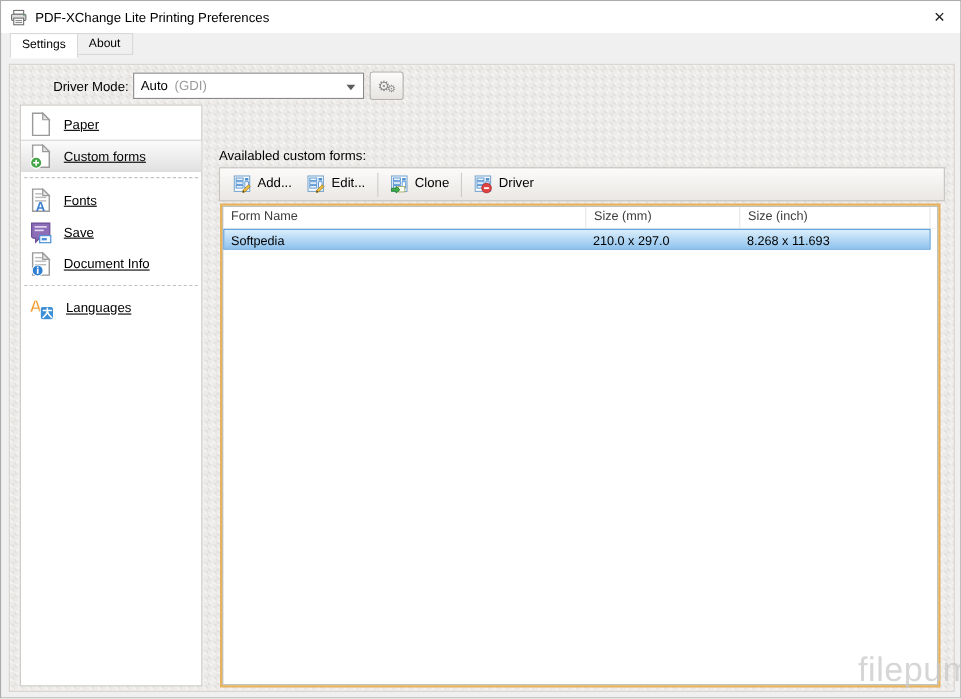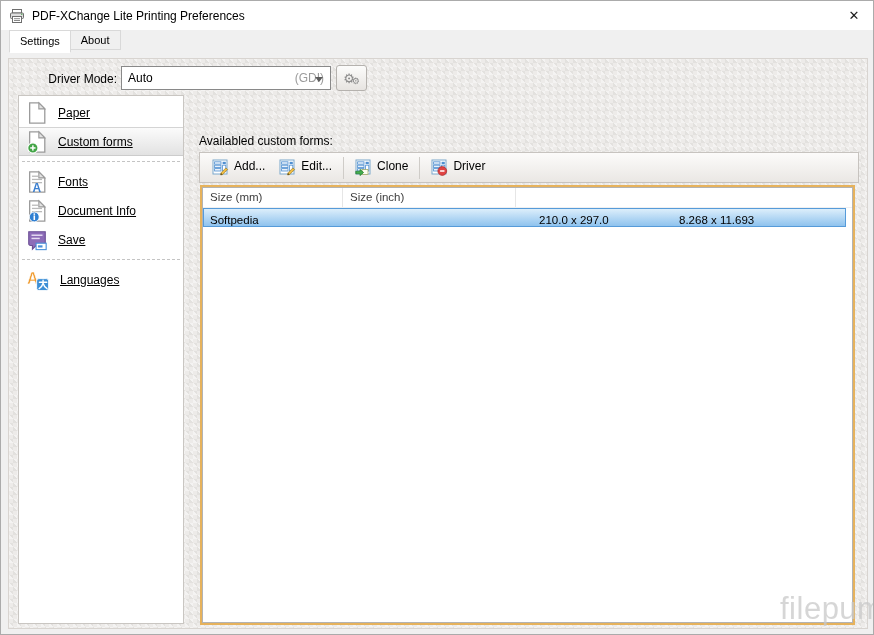--- a/index.html
+++ b/index.html
@@ -39,21 +39,21 @@
     background-image:
       linear-gradient(45deg, rgba(255,255,255,.4) 25%, transparent 25%, transparent 75%, rgba(255,255,255,.4) 75%),
       linear-gradient(45deg, rgba(160,155,150,.13) 25%, transparent 25%, transparent 75%, rgba(160,155,150,.13) 75%);
     background-size:8px 8px; background-position:0 0, 4px 4px;
   }
   
   .driver-label { position:absolute; left:0; top:13px; width:108px; text-align:right; }
   .combo {
     position:absolute; left:112px; top:7px; width:210px; height:24px;
     background:#fff; border:1px solid #898989; display:flex; align-items:center;
-    padding:0 6px; gap:6px;justify-content:space-between;
+    padding:0 6px; gap:6px;
   }
   .combo .suffix { color:#9b9b9b; }
   .combo .arrow {
     position:absolute; right:7px; top:10px; width:0; height:0;
     border-left:4px solid transparent; border-right:4px solid transparent;
     border-top:5px solid #5c5c5c;
   }
   .gear-btn {
     position:absolute; left:327px; top:6px; width:31px; height:26px;
     border:1px solid #b5b2ae; border-radius:3px;
@@ -191,43 +191,43 @@
             <rect x="6.5" y="9.5" width="11" height="1.4" fill="#b9b9b9"></rect>
             <rect x="6.5" y="13" width="11" height="1.4" fill="#b9b9b9"></rect>
             <text x="7" y="24" font-family="Liberation Sans, sans-serif" font-size="13" font-weight="bold" fill="#3b7fd0">A</text>
           </svg>
         </span>
         <span>Fonts</span>
       </div>
       <div class="side-item">
         <span class="icon">
           <svg width="22" height="24" viewBox="0 0 24 26">
+            <path d="M3 4 h18 v13 a2 2 0 0 1 -2 2 h-8 l-4 4 v-4 h-2 a2 2 0 0 1 -2 -2 Z" fill="#8d6cb8" stroke="#6a4d94" stroke-width="1.2"></path>
+            <rect x="6" y="7" width="12" height="1.6" fill="#e6dcf2"></rect>
+            <rect x="6" y="10.5" width="9" height="1.6" fill="#e6dcf2"></rect>
+            <rect x="11" y="16.5" width="11" height="7" fill="#fff" stroke="#4a90d9" stroke-width="1.2"></rect>
+            <rect x="13" y="18.8" width="5" height="2.4" fill="#4a90d9"></rect>
+          </svg>
+        </span>
+        <span>Save</span>
+      </div>
+      <div class="side-item">
+        <span class="icon">
+          <svg width="22" height="24" viewBox="0 0 24 26">
             <path d="M4 2 h10 l6.5 6.5 V24 H4 Z" fill="#fff" stroke="#9a9a9a" stroke-width="1.4"></path>
             <path d="M14 2 l6.5 6.5 H14 Z" fill="#e4e4e4" stroke="#9a9a9a" stroke-width="1.2"></path>
             <rect x="6.5" y="6" width="7" height="1.4" fill="#b9b9b9"></rect>
             <rect x="6.5" y="9.5" width="11" height="1.4" fill="#b9b9b9"></rect>
             <rect x="6.5" y="13" width="11" height="1.4" fill="#b9b9b9"></rect>
             <circle cx="9" cy="19.5" r="5.4" fill="#2f7fd2" stroke="#fff" stroke-width="1"></circle>
             <rect x="8.2" y="17.8" width="1.7" height="5" fill="#fff"></rect>
             <rect x="8.2" y="15.6" width="1.7" height="1.6" fill="#fff"></rect>
           </svg>
         </span>
         <span>Document Info</span>
-      </div>
-      <div class="side-item">
-        <span class="icon">
-          <svg width="22" height="24" viewBox="0 0 24 26">
-            <path d="M3 4 h18 v13 a2 2 0 0 1 -2 2 h-8 l-4 4 v-4 h-2 a2 2 0 0 1 -2 -2 Z" fill="#8d6cb8" stroke="#6a4d94" stroke-width="1.2"></path>
-            <rect x="6" y="7" width="12" height="1.6" fill="#e6dcf2"></rect>
-            <rect x="6" y="10.5" width="9" height="1.6" fill="#e6dcf2"></rect>
-            <rect x="11" y="16.5" width="11" height="7" fill="#fff" stroke="#4a90d9" stroke-width="1.2"></rect>
-            <rect x="13" y="18.8" width="5" height="2.4" fill="#4a90d9"></rect>
-          </svg>
-        </span>
-        <span>Save</span>
       </div>
       <div class="side-sep"></div>
       <div class="side-item">
         <span class="icon">
           <svg width="24" height="24" viewBox="0 0 26 26">
             <text x="1" y="17" font-family="Liberation Sans, sans-serif" font-size="17" font-weight="bold" fill="#f09b2e" stroke="#fff" stroke-width="0.6">A</text>
             <rect x="11.5" y="11.5" width="13" height="13" rx="2.5" fill="#3d8fd6" stroke="#fff" stroke-width="1"></rect>
             <path d="M14.5 15.5 h8 M18.5 13.3 v2.2 M18.5 16.5 c-.7 2.6-2.3 4.6-4.3 5.9 M18.5 16.5 c.7 2.6 2.3 4.6 4.3 5.9" fill="none" stroke="#fff" stroke-width="1.5" stroke-linecap="round"></path>
           </svg>
         </span>
@@ -298,20 +298,21 @@
             <circle cx="11.3" cy="12" r="4.4" fill="#e04343" stroke="#a82626" stroke-width=".7"></circle>
             <rect x="8.9" y="11.3" width="4.8" height="1.5" rx=".7" fill="#fff"></rect>
           </svg>
         </span>
         <span>Driver</span>
       </div>
     </div>
 
     <div class="table">
       <div class="t-header">
+        <div class="t-hcell c1">Form Name</div>
         <div class="t-hcell c2">Size (mm)</div>
         <div class="t-hcell c3">Size (inch)</div>
       </div>
       <div class="t-row">
         <div class="t-cell c1">Softpedia</div>
         <div class="t-cell c2">210.0 x 297.0</div>
         <div class="t-cell c3">8.268 x 11.693</div>
       </div>
     </div>
 

